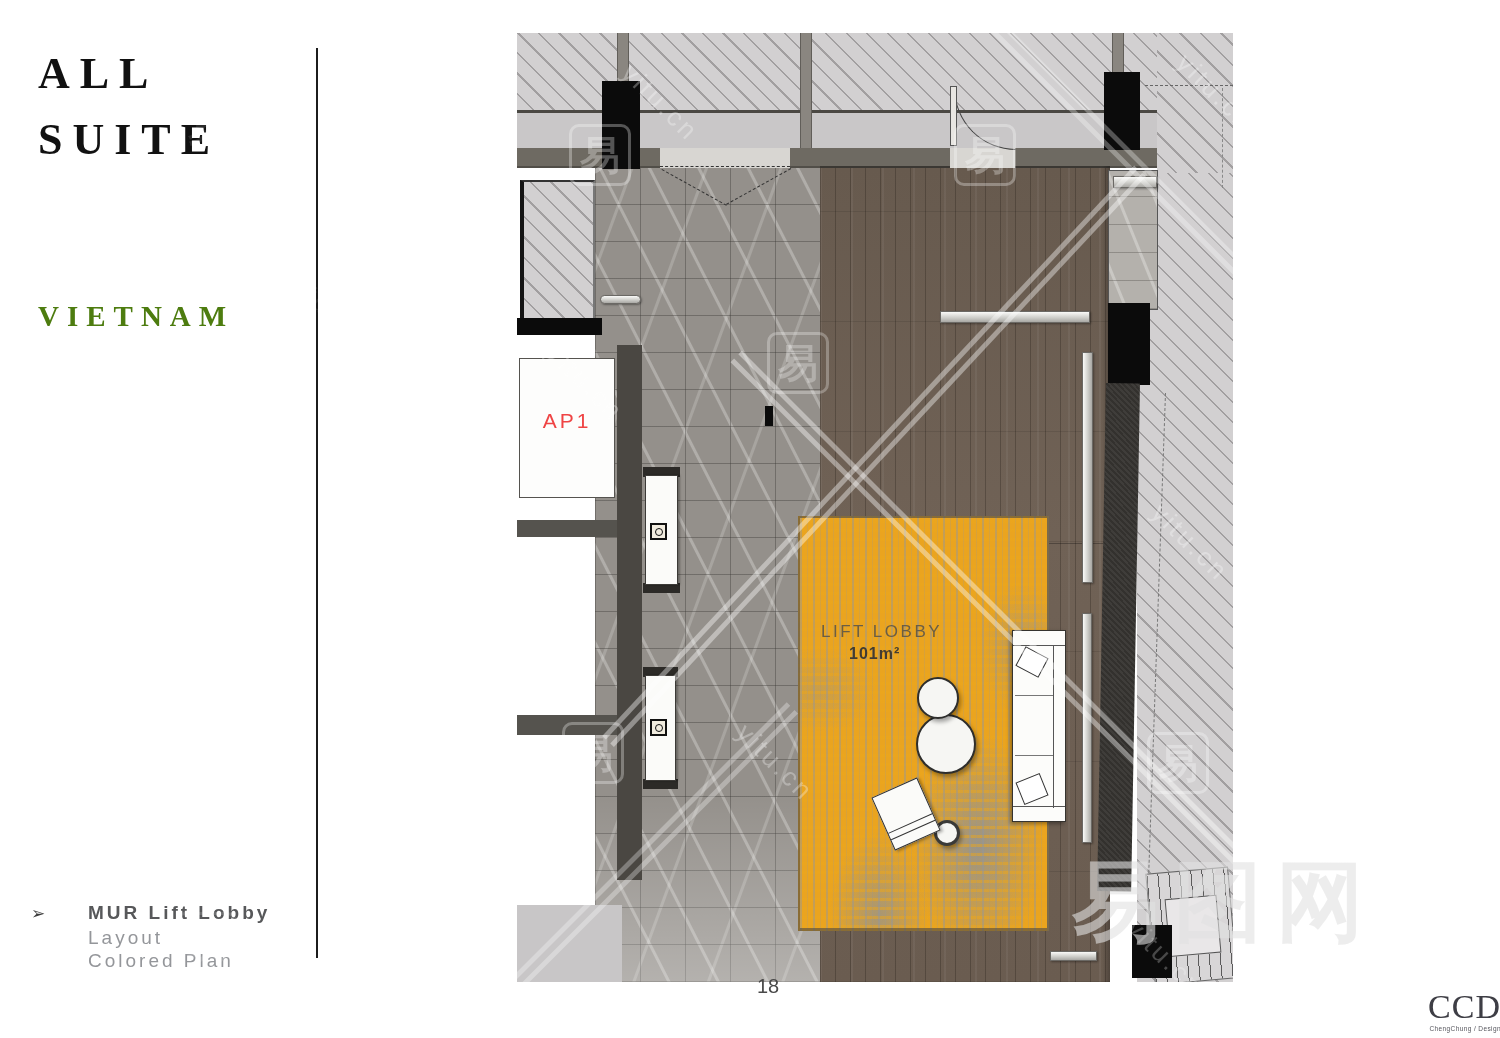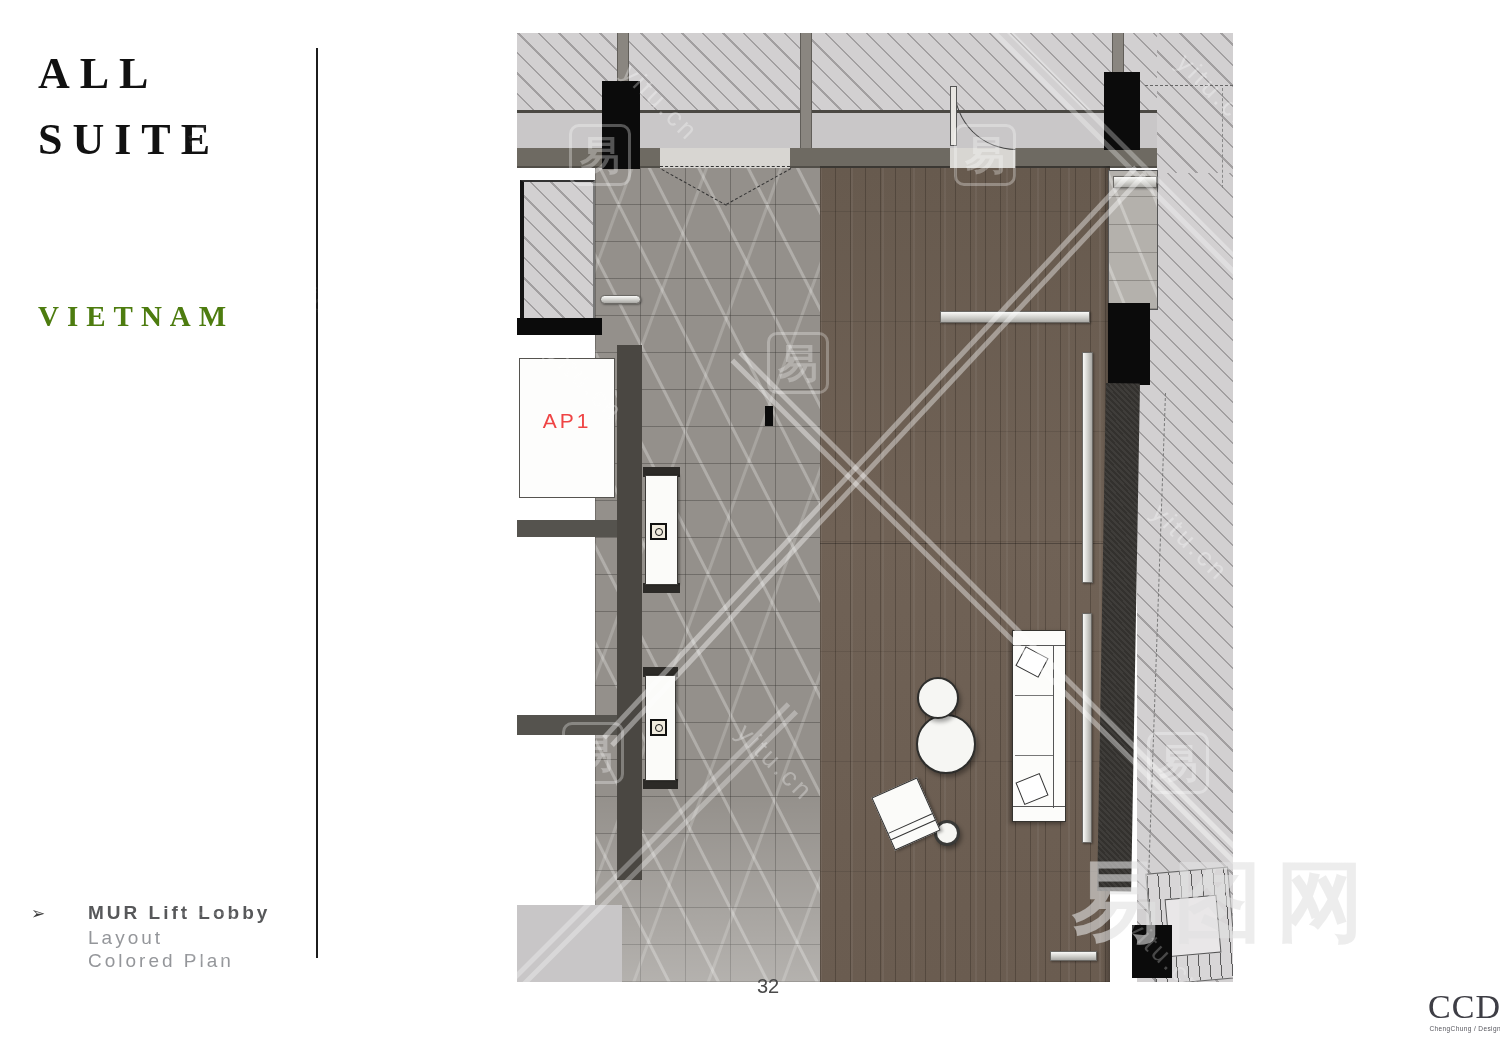--- a/index.html
+++ b/index.html
@@ -160,20 +160,24 @@
     <div class="abs door-cap" style="left:126px;top:746px;width:35px;height:10px;"></div>
     <div class="abs lift-door" style="left:128px;top:642px;width:31px;height:106px;">
       <div class="hw" style="position:absolute;left:4px;top:43px;width:17px;height:17px;">
           <div class="hw-circle"></div>
         </div>
     </div>
 
     <div class="abs metal" style="left:83px;top:262px;width:41px;height:9px;border-radius:5px;"></div>
     <div class="abs black" style="left:248px;top:373px;width:8px;height:20px;"></div>
 
+    <div class="abs carpet" style="left:281px;top:483px;width:247px;height:410px;">
+      <div class="carpet-name" style="left:21px;top:104px;">LIFT LOBBY</div>
+      <div class="carpet-area" style="left:49px;top:127px;">101m²</div>
+    </div>
 
     <div class="abs circle" style="left:399px;top:681px;width:60px;height:60px;"></div>
     <div class="abs circle" style="left:400px;top:644px;width:42px;height:42px;"></div>
     <div class="abs circle" style="left:417px;top:787px;width:26px;height:26px;border-width:3px;border-color:#3a3a38;"></div>
     <div class="abs" style="left:364px;top:752px;width:50px;height:58px;transform:rotate(-24deg);background:#fbfbf9;border:1.5px solid #333;box-sizing:border-box;box-shadow:2px 2px 3px rgba(0,0,0,.3);">
       <div style="position:absolute;left:0;top:38px;width:100%;border-top:1.5px solid #333;"></div>
       <div style="position:absolute;left:0;top:45px;width:100%;border-top:1.5px solid #333;"></div>
     </div>
     <div class="abs sofa" style="left:495px;top:597px;width:54px;height:192px;">
       <div style="position:absolute;left:0;top:0;width:100%;height:15px;border-bottom:1px solid #555;box-sizing:border-box;"></div>
@@ -216,19 +220,19 @@
     <div class="wm-text" style="left:537px;top:367px;opacity:.30;">yitu.cn</div>
     <div class="wm-text" style="left:1142px;top:527px;opacity:.30;">yitu.cn</div>
     <div class="wm-text" style="left:727px;top:747px;opacity:.30;">yitu.cn</div>
     <div class="wm-text" style="left:1117px;top:942px;opacity:.25;">yitu.cn</div>
     <div class="wm-text" style="left:277px;top:292px;opacity:.08;">yitu.cn</div>
     <div class="wm-text" style="left:1402px;top:497px;opacity:.10;">yitu.cn</div>
 
     <div class="wm-brand">易图网</div>
   </div>
 
-  <div class="page-num">32</div>
+  <div class="page-num">18</div>
   <div class="ccd">
     <div class="ccd-name">CCD</div>
     <div class="ccd-tag">ChengChung / Design</div>
   </div>
 
 </div>
 
 </body></html>

